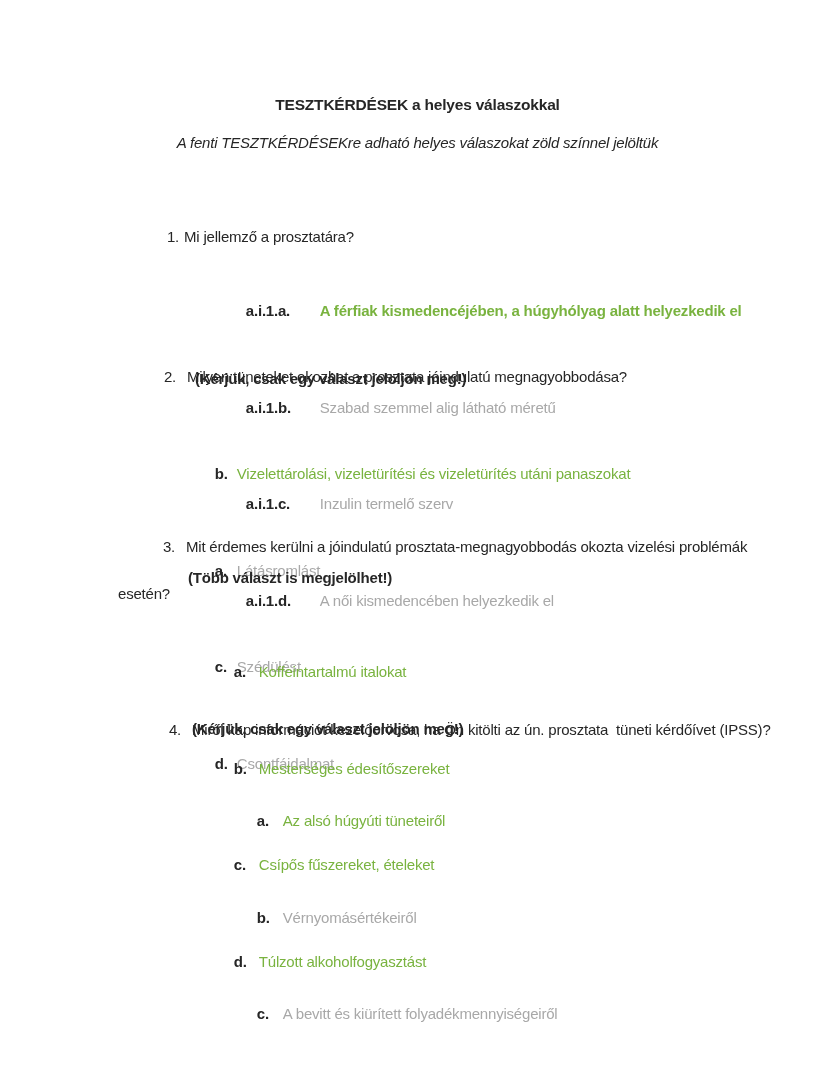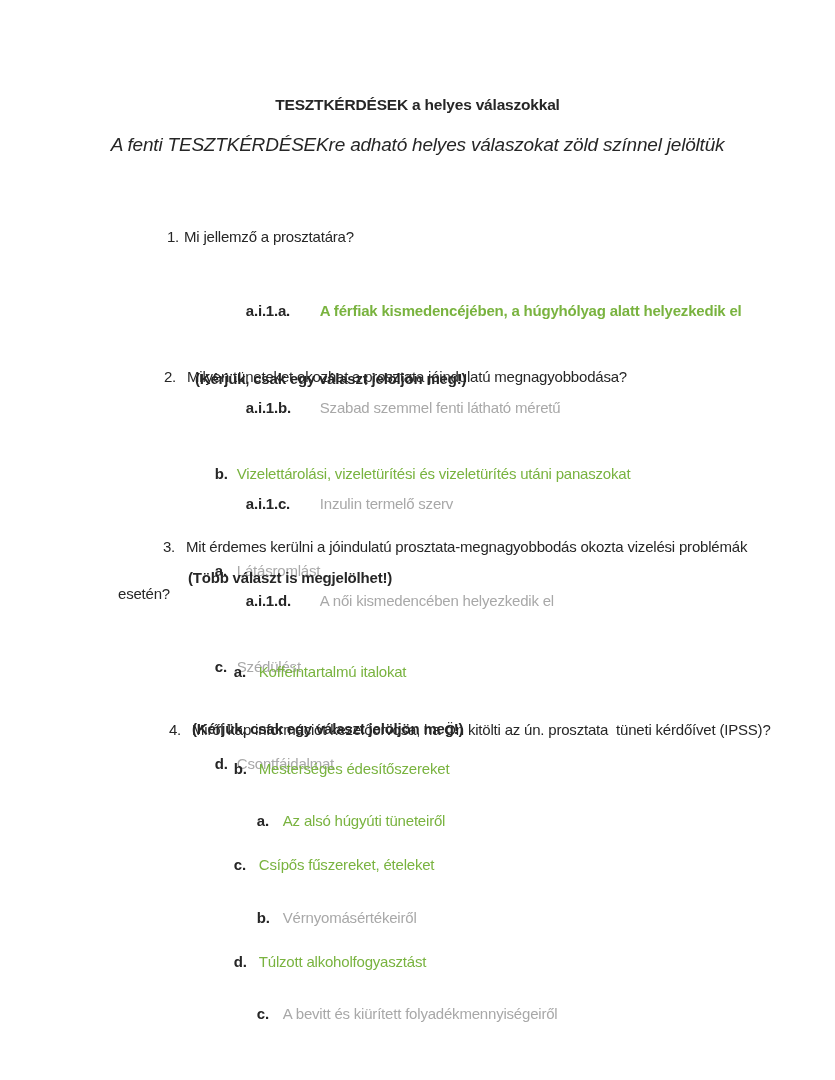--- a/index.html
+++ b/index.html
@@ -17,21 +17,21 @@
   .doc-title {
     left:0; right:0; top:96px;
     text-align:center;
     font-weight:bold;
     font-size:15.5px;
   }
   .doc-subtitle {
     left:0; right:0; top:134px;
     text-align:center;
     font-style:italic;
-    font-size:19px;
+    font-size:15px;
   }
   .q-line { line-height:19.4px; }
   .q-num { font-weight:normal; }
   .q-num.gap-s { margin-right:5px; }
   .q-num.gap-l { margin-right:11px; }
   .note-line { line-height:19.4px;font-weight:bold; }
   .opts { line-height:19.35px; }
   .opt-row { white-space:pre; }
   .marker { display:inline-block; font-weight:bold; color:#262626; }
   .opts.q1 .marker { width:74px; }
@@ -51,21 +51,21 @@
   <div class="abs doc-subtitle">A fenti TESZTKÉRDÉSEKre adható helyes válaszokat zöld színnel jelöltük</div>
 
   <div class="abs q-line" style="left:151px; top:208px;">
     <span class="q-num gap-s">1.</span><span>Mi jellemző a prosztatára?</span>
   </div>
   <div class="abs opts q1" style="left:222px; top:243px;">
     <div class="opt-row">
       <span class="marker">a.i.1.a.</span><span class="correct bold">A férfiak kismedencéjében, a húgyhólyag alatt helyezkedik el</span>
     </div>
     <div class="opt-row">
-      <span class="marker">a.i.1.b.</span><span class="wrong">Szabad szemmel fenti látható méretű</span>
+      <span class="marker">a.i.1.b.</span><span class="wrong">Szabad szemmel alig látható méretű</span>
     </div>
     <div class="opt-row">
       <span class="marker">a.i.1.c.</span><span class="wrong">Inzulin termelő szerv</span>
     </div>
     <div class="opt-row">
       <span class="marker">a.i.1.d.</span><span class="wrong">A női kismedencében helyezkedik el</span>
     </div>
   </div>
 
   <div class="abs q-line" style="left:148px; top:348px;">

